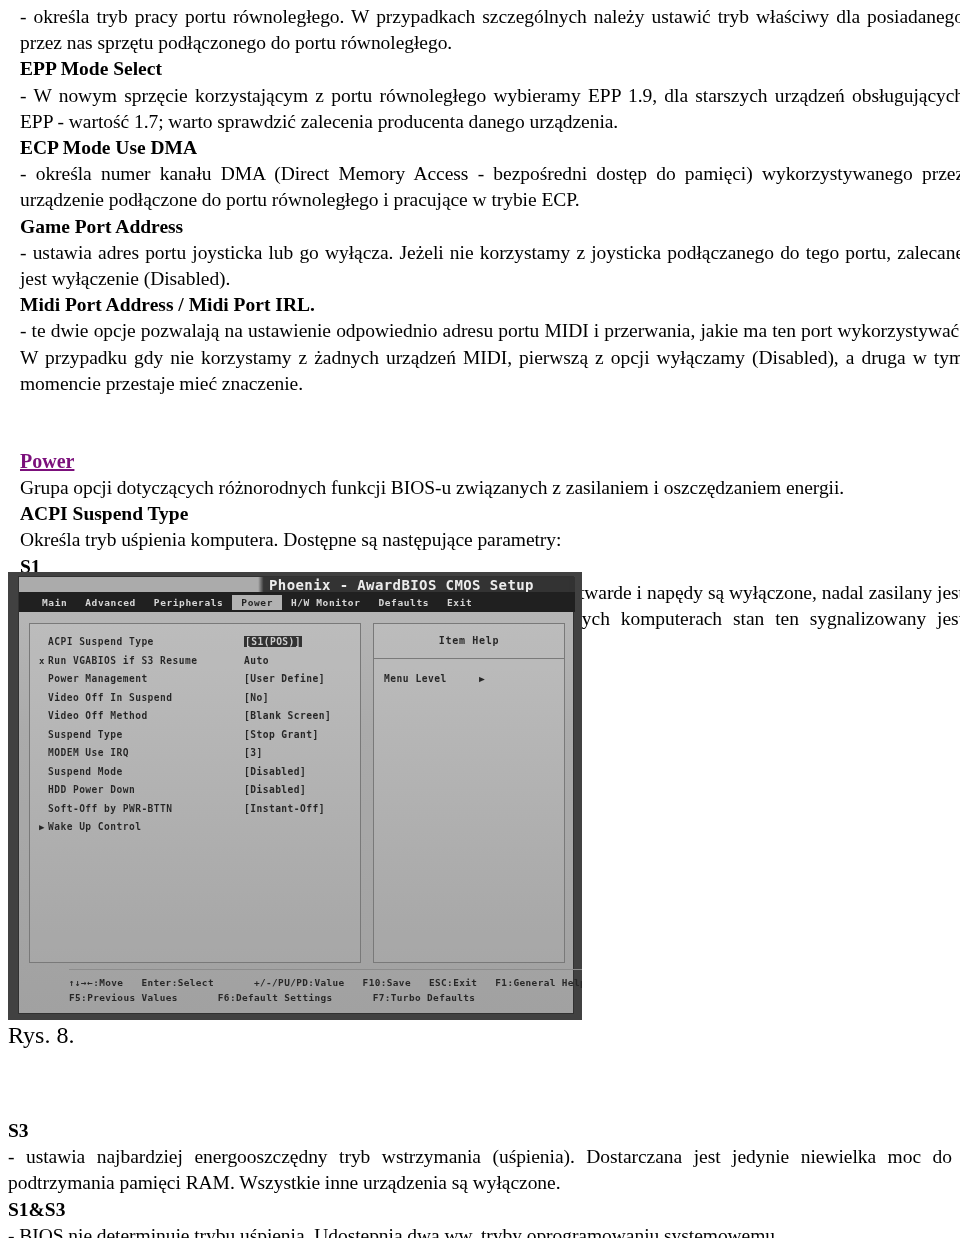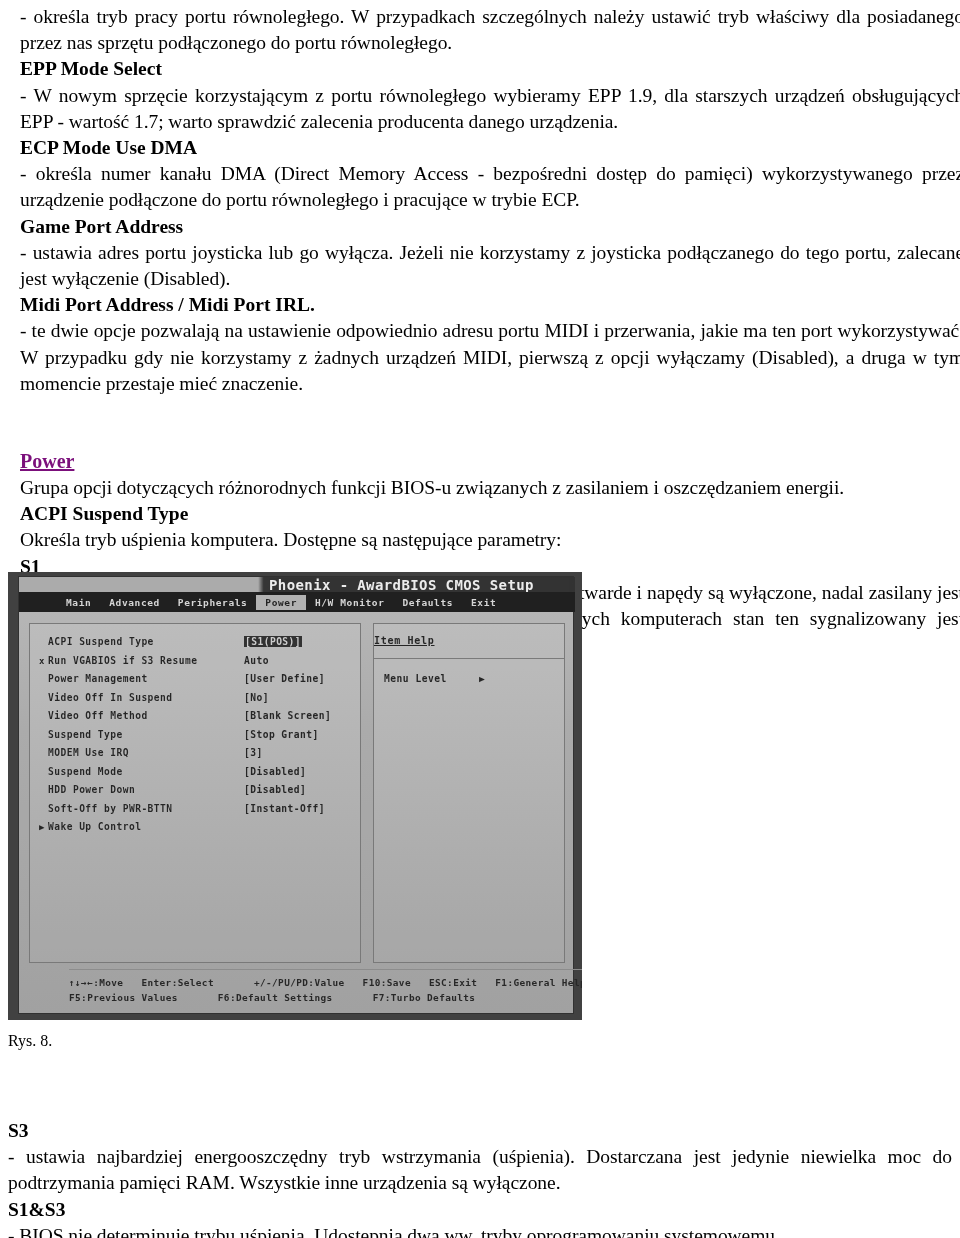--- a/index.html
+++ b/index.html
@@ -110,21 +110,21 @@
   }
   .bios-tabs {
     position: absolute;
     left: 0;
     top: 15px;
     width: 556px;
     height: 20px;
     background: #181818;
     display: flex;
     align-items: center;
-    padding-left: 38px;
+    padding-left: 14px;
     box-sizing: border-box;
     gap: 0px;
   }
   .bios-tab {
     color: #d8d8d8;
     font-size: 9.5px;
     letter-spacing: 0.6px;
     padding: 2px 9px;
     white-space: nowrap;
     font-weight: bold;
@@ -181,26 +181,26 @@
     left: 344px; top: 0;
     width: 192px;
     height: 340px;
     border: 1px solid #767676;
     background: linear-gradient(180deg,#bdbdbd,#a6a6a6);
     box-sizing: border-box;
   }
   .bios-right-title {
     height: 34px;
     line-height: 34px;
+    text-align: center;
     font-size: 10px;
     font-weight: bold;
     letter-spacing: 0.7px;
     color: #1d1d1d;
     border-bottom: 1px solid #777;
-    text-decoration: underline;
   }
   .bios-menu-level {
     padding: 14px 0 0 10px;
     font-size: 9.6px;
     font-weight: bold;
     letter-spacing: 0.5px;
     color: #1d1d1d;
   }
   .bios-menu-level .arrow { margin-left: 26px; }
   .bios-footer {
@@ -222,24 +222,23 @@
     line-height: 15px;
     white-space: nowrap;
   }
   .bios-footer-line .gap { display:inline-block; width: 18px; }
   .bios-footer-line .gap2 { display:inline-block; width: 40px; }
 
   .fig-caption {
     position: absolute;
     left: 8px;
     top: 1022px;
-    font-size: 16px;
+    font-size: 24px;
     line-height: 26px;
     font-family: "Liberation Serif", serif;
-    margin-top: 6px;
   }
   .tail-body {
     position: absolute;
     left: 8px;
     top: 1118px;
     width: 944px;
   }
 </style>
 </head>
 <body>

